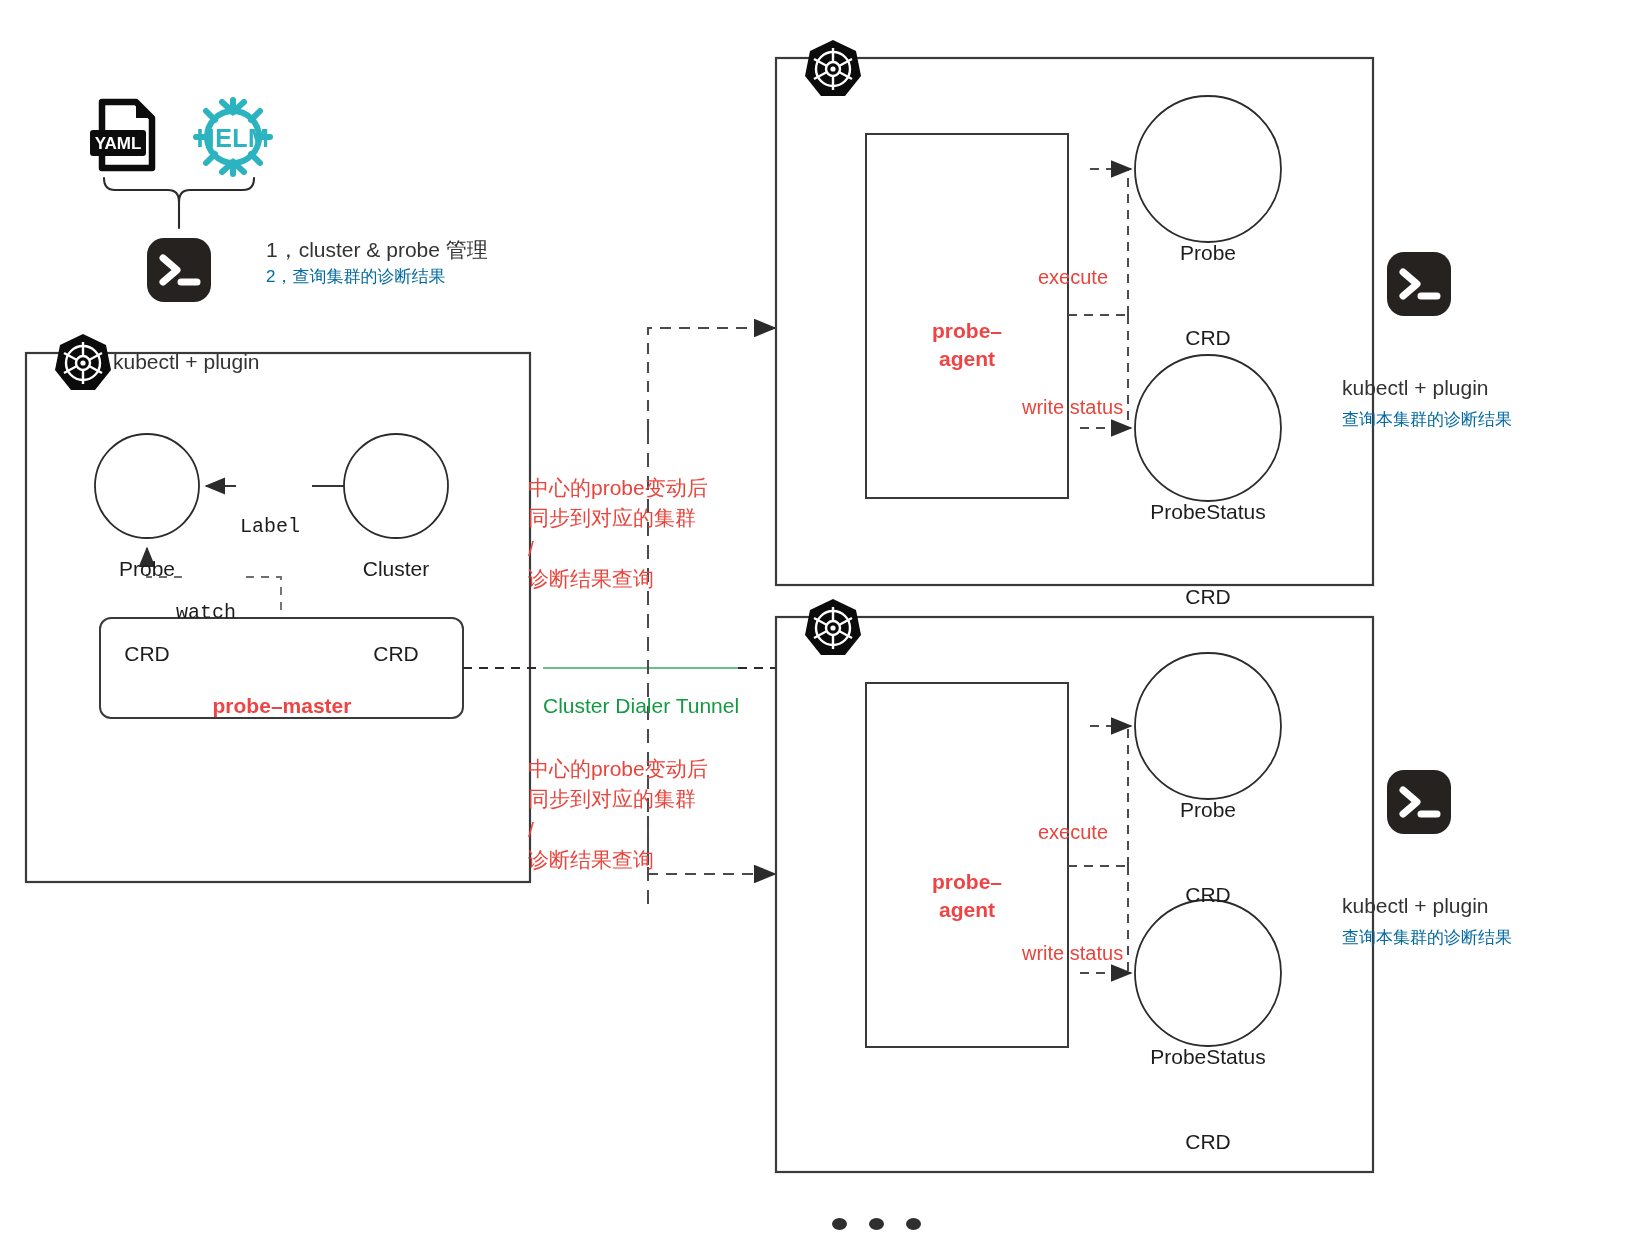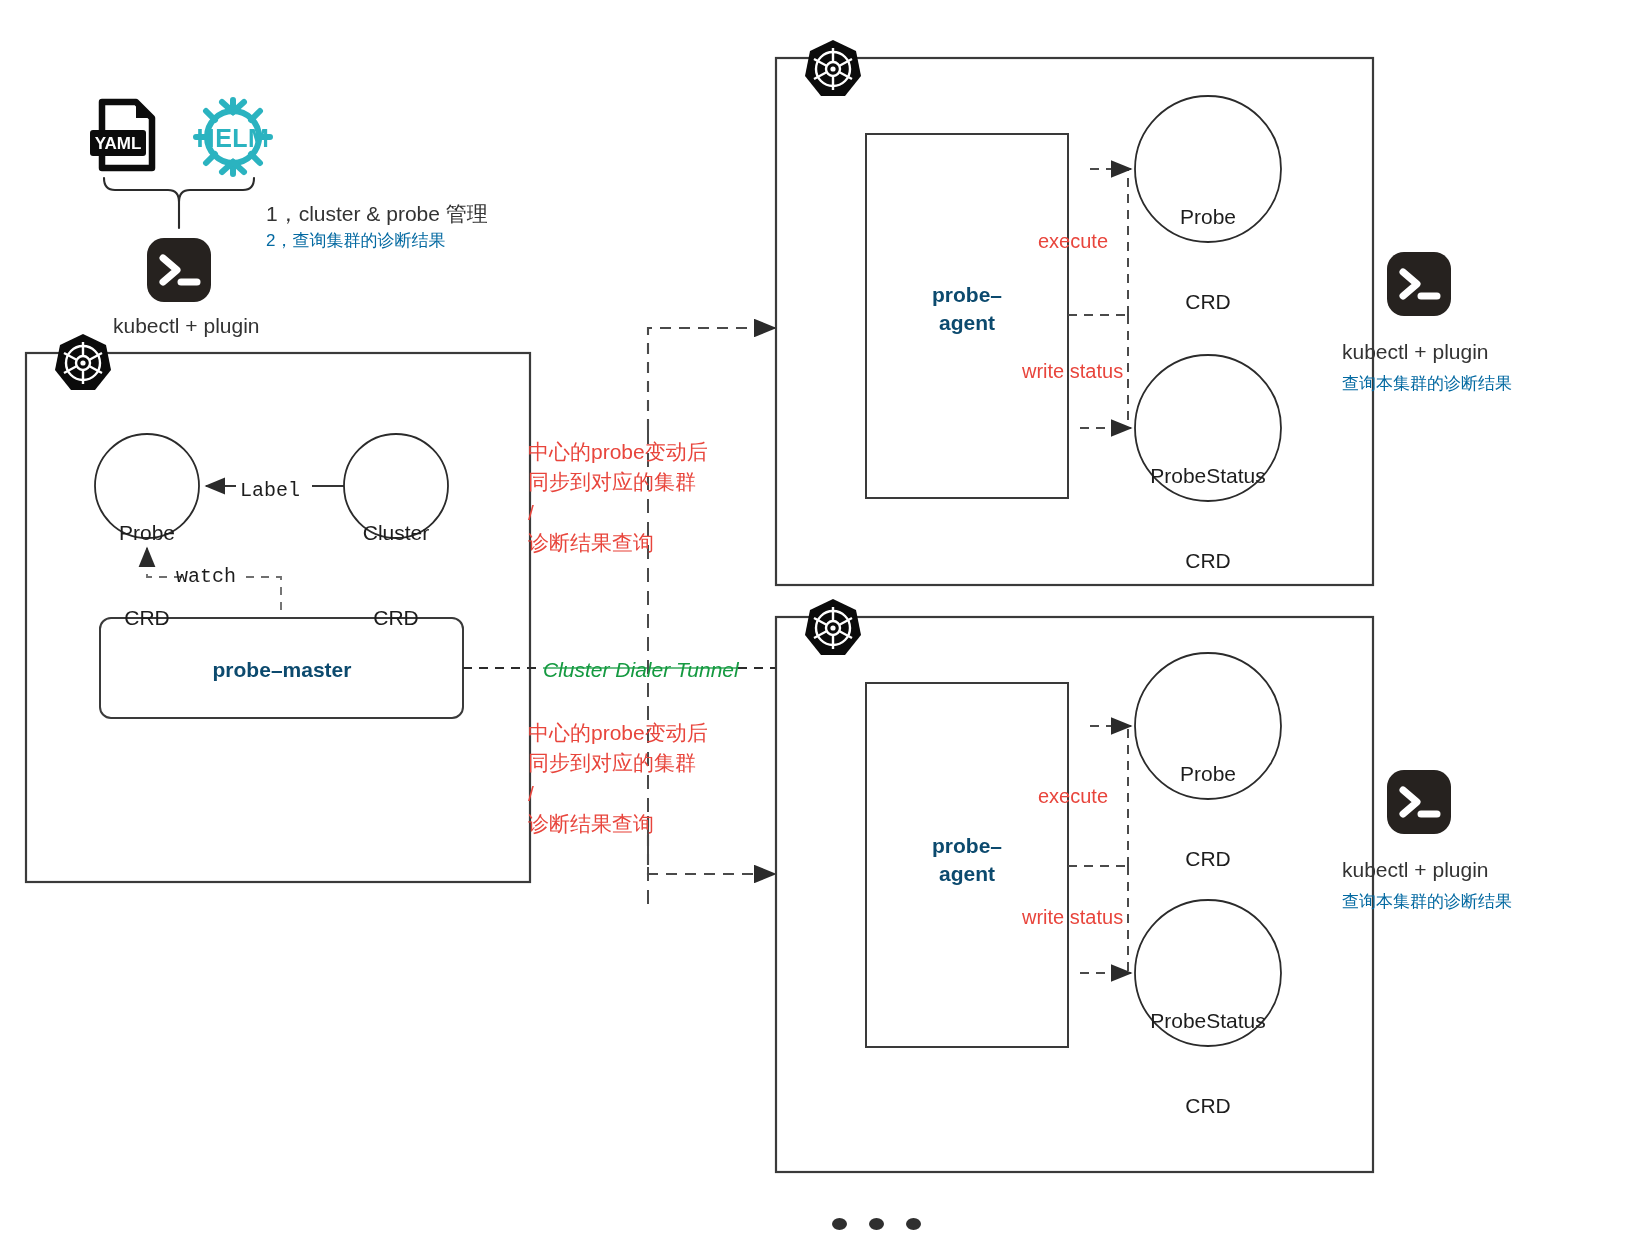--- a/index.html
+++ b/index.html
@@ -5,23 +5,23 @@
   html,body{margin:0;padding:0;}
   body{
     width:1646px;height:1246px;
     background:#ffffff;
     font-family:"Liberation Sans","DejaVu Sans",sans-serif;
     color:#1a1a1a;
     overflow:hidden;
   }
   #stage{position:relative;width:1646px;height:945px;}
   svg.layer{position:absolute;left:0;top:0;width:1646px;height:1246px;pointer-events:none;}
-  .lbl{position:absolute;white-space:pre;line-height:1.35;}
+  .lbl{position:absolute;white-space:pre;line-height:1.35;margin-top:36px;}
   .t-node{font-size:21px;color:#1d1d1d;text-align:center;}
-  .t-node-b{font-size:21px;font-weight:bold;color:#0c4a6e;text-align:center;}
+  .t-node-b{font-size:21px;font-weight:bold;color:#ef4444;text-align:center;}
   .t-edge{font-size:20px;color:#1d1d1d;font-family:Liberation Mono, monospace;}
   .t-red{font-size:20px;color:#e8453c;}
   .t-red-cn{font-size:21px;color:#e8453c;line-height:1.45;}
   .t-green{font-size:21px;color:#159a41;}
   .t-plain{font-size:21px;color:#333;}
   .t-cn{font-size:17px;color:#0369a1;}
   .dot{position:absolute;width:15px;height:12px;border-radius:50%;background:#2f2f2f;}
   .icon{position:absolute;}
 </style>
 </head>
@@ -208,21 +208,21 @@
 
   <div class="lbl t-edge" style="left:240px;top:477px;">Label</div>
   <div class="lbl t-edge" style="left:176px;top:563px;text-align:right;">watch</div>
 
   <div class="lbl t-node-b" style="left:182px;top:656px;width:200px;">probe–master</div>
 
   <div class="lbl t-red-cn" style="left:528px;top:437px;width:240px;">中心的probe变动后
 同步到对应的集群
 /
 诊断结果查询</div>
-  <div class="lbl t-green" style="left:543px;top:656px;font-style:italic;">Cluster Dialer Tunnel</div>
+  <div class="lbl t-green" style="left:543px;top:656px;">Cluster Dialer Tunnel</div>
   <div class="lbl t-red-cn" style="left:528px;top:718px;width:240px;">中心的probe变动后
 同步到对应的集群
 /
 诊断结果查询</div>
 
   <div class="lbl t-node-b" style="left:897px;top:281px;width:140px;white-space:pre-line;">probe–
 agent</div>
   <div class="lbl t-node" style="left:1148px;top:146px;width:120px;">
     <div>Probe</div>
     <div>CRD</div>

